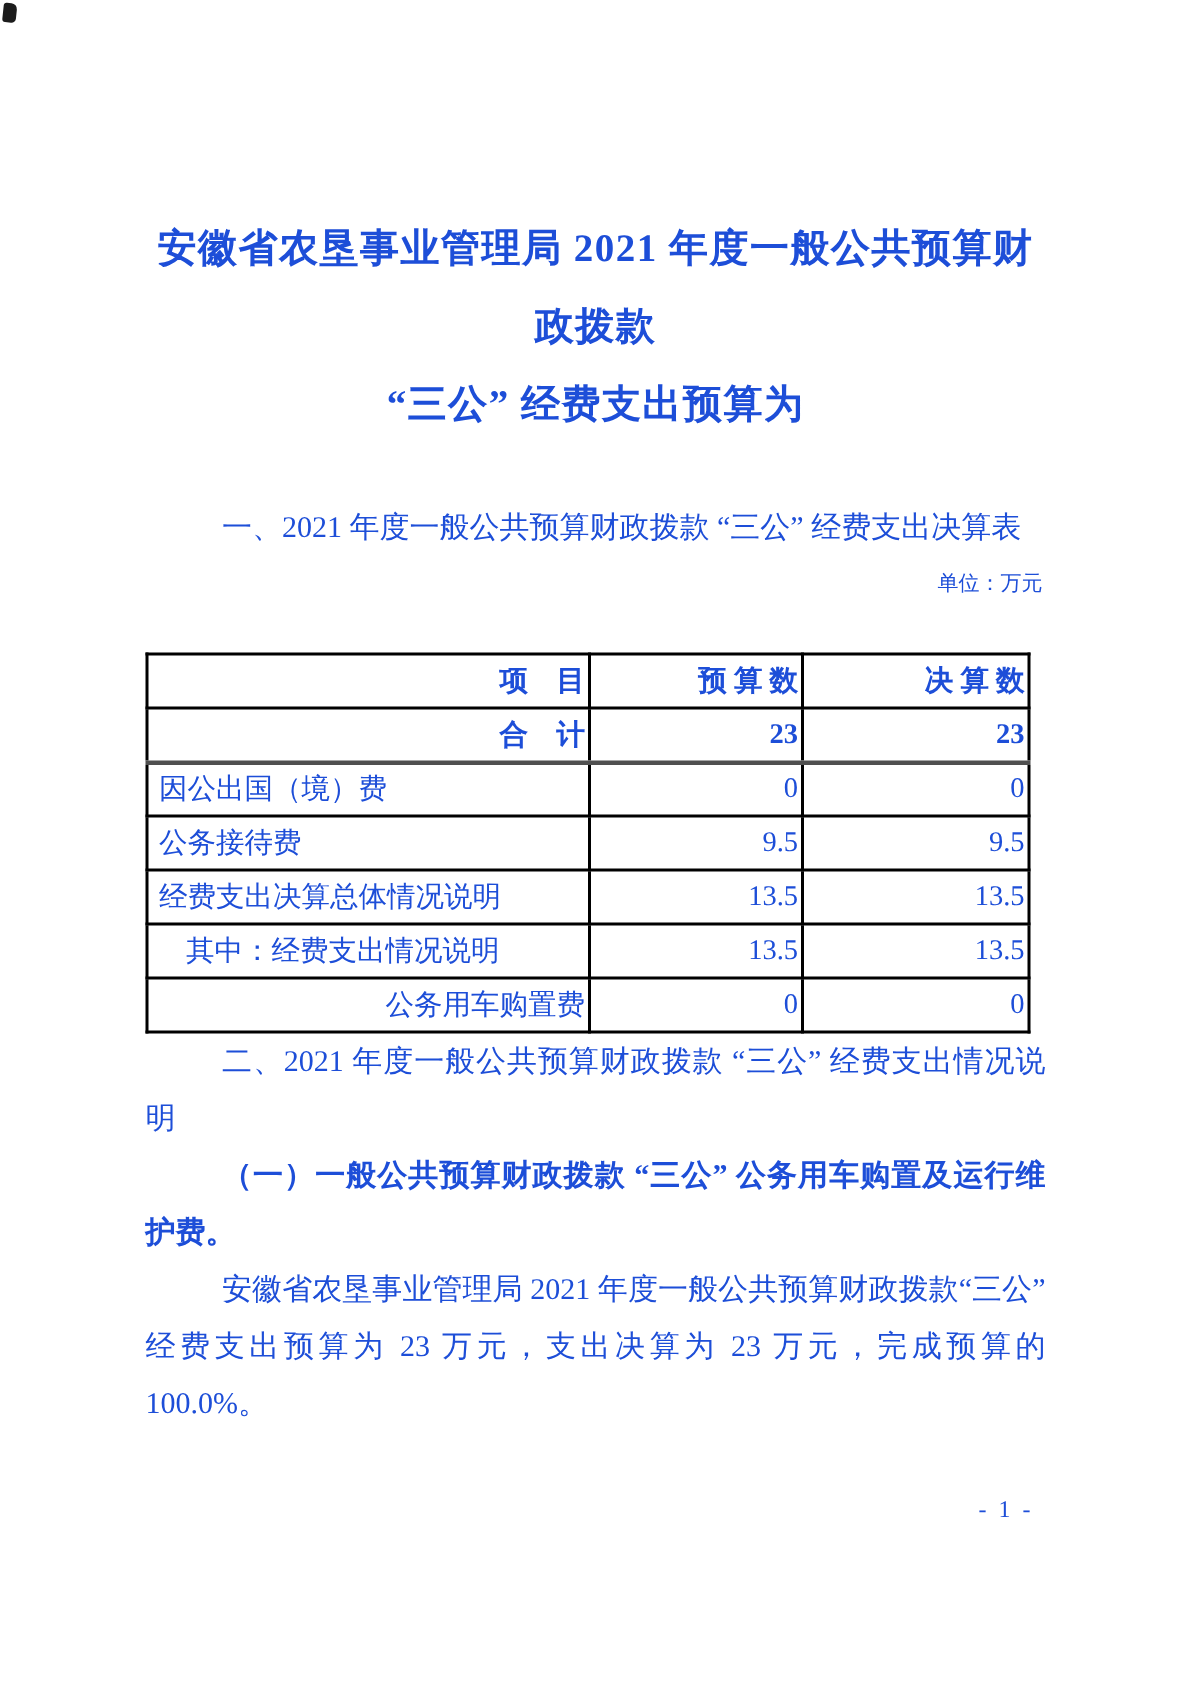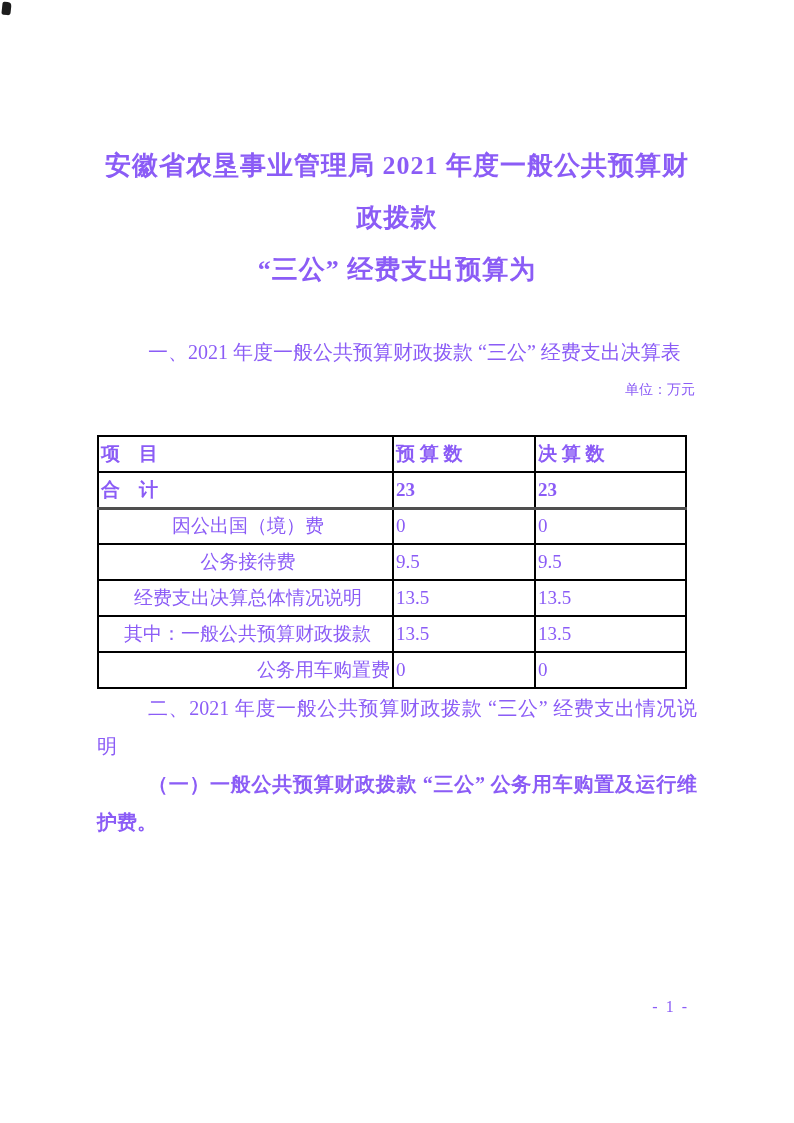--- a/index.html
+++ b/index.html
@@ -4,21 +4,21 @@
 <style>
   * { margin: 0; padding: 0; box-sizing: border-box; }
   html, body { background: #e9e9e9; }
   .page {
     position: relative;
     width: 794px;
     height: 1123px;
     margin: 0 auto;
     background: #ffffff;
     font-family: "Liberation Serif", "DejaVu Serif", serif;
-    color: #8b5cf6;
+    color: #1d4ed8;
     overflow: hidden;
   }
   .corner-mark {
     position: absolute;
     left: 2px;
     top: 2px;
     width: 9px;
     height: 13px;
     background: #1c1c1c;
     border-radius: 2px 4px 3px 2px;
@@ -57,28 +57,28 @@
     border-collapse: collapse;
     table-layout: fixed;
     font-size: 19px;
   }
   table.budget col.c1 { width: 295px; }
   table.budget col.c2 { width: 142px; }
   table.budget col.c3 { width: 151px; }
   table.budget th, table.budget td {
     border: 2px solid #000;
     height: 36px;
-    text-align: left;
+    text-align: right;
     vertical-align: middle;
     font-weight: normal;
     padding: 0 2px;
   }
   table.budget th { font-weight: bold; }
   tr.row-total td { font-weight: bold; border-bottom: 3px solid #4f4f4f; }
-  tr.row-left td.c-item { text-align: center; padding-left: 7px; }
+  tr.row-left td.c-item { text-align: left; padding-left: 7px; }
   tr.row-indent1 td.c-item { text-align: left; padding-left: 25px; }
   tr.row-indent2 td.c-item { text-align: right; padding-left: 78px; }
   .sec2-heading { }
   .sec2-subheading { font-weight: bold; }
   .page-number {
     position: absolute;
     top: 998px;
     left: 97px;
     width: 600px;
     text-align: right;
@@ -132,33 +132,34 @@
             <td class="c-item">公务接待费</td>
             <td class="c-num">9.5</td>
             <td class="c-num">9.5</td>
           </tr>
           <tr class="row-left">
             <td class="c-item">经费支出决算总体情况说明</td>
             <td class="c-num">13.5</td>
             <td class="c-num">13.5</td>
           </tr>
           <tr class="row-indent1">
-            <td class="c-item">其中：一般公共预算财政拨款</td>
+            <td class="c-item">其中：经费支出情况说明</td>
             <td class="c-num">13.5</td>
             <td class="c-num">13.5</td>
           </tr>
           <tr class="row-indent2">
             <td class="c-item">公务用车购置费</td>
             <td class="c-num">0</td>
             <td class="c-num">0</td>
           </tr>
         </tbody>
     </table>
 
     <div class="para indent sec2-heading">二、2021 年度一般公共预算财政拨款 “三公” 经费支出情况说明</div>
 
     <div class="para indent sec2-subheading">（一）一般公共预算财政拨款 “三公” 公务用车购置及运行维护费。</div>
 
+    <div class="para indent">安徽省农垦事业管理局 2021 年度一般公共预算财政拨款“三公” 经费支出预算为 23 万元，支出决算为 23 万元，完成预算的 100.0%。</div>
 
   </div>
 
   <div class="page-number">- 1 -</div>
 </div>
 
 </body></html>

